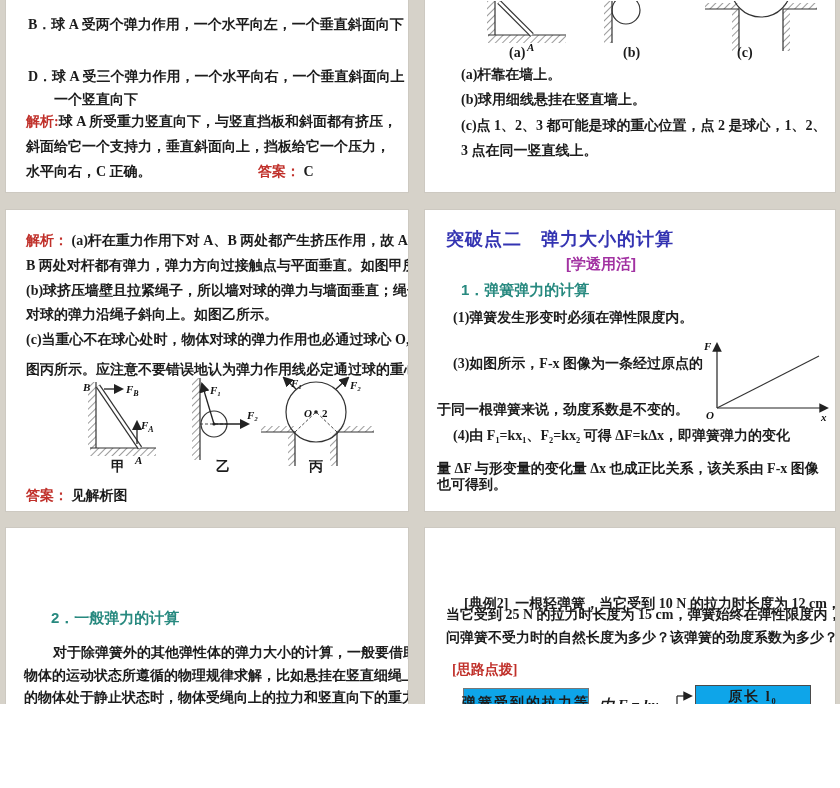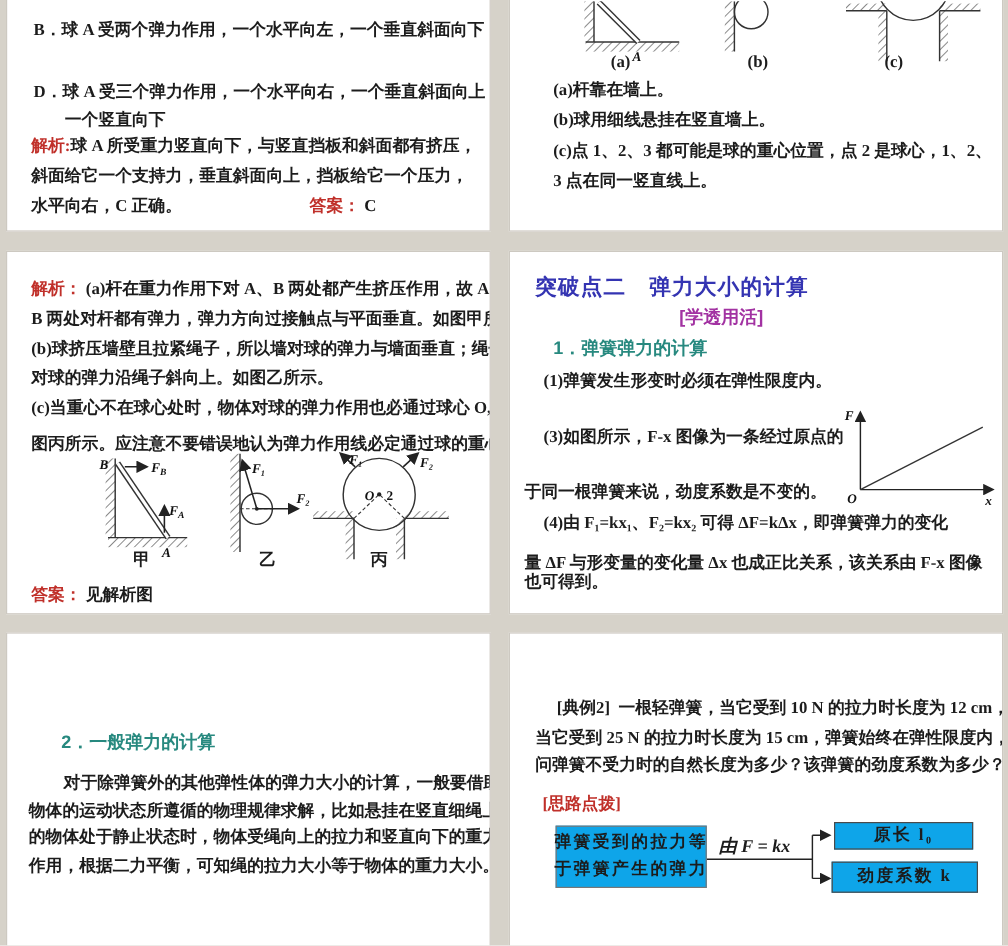--- a/index.html
+++ b/index.html
@@ -1,16 +1,16 @@
 <!DOCTYPE html>
 <html><head>
 <meta charset="utf-8">
 <style>
   html,body{margin:0;padding:0}
-  .page{position:relative;width:840px;height:788px;background:#d6d2c9;overflow:hidden;
+  .page{position:relative;width:840px;height:704px;background:#d6d2c9;overflow:hidden;
         font-family:"Liberation Serif","DejaVu Serif",serif}
   .slide{position:absolute;background:#fff;box-sizing:border-box;border:1px solid #cdc9c1}
   .ln{position:absolute;white-space:nowrap;font-weight:700;font-size:14px;color:#1c1c1c}
   .red{color:#c0302a}
   .hdr{font-family:"Liberation Sans","DejaVu Sans",sans-serif;font-weight:700;position:absolute;white-space:nowrap}
   .blue{color:#3434b2;font-size:18px;letter-spacing:1px}
   .mag{color:#a232a2;font-size:15px}
   .teal{color:#27897f;font-size:15px}
   .cap{position:absolute;font-weight:700;font-size:14px;color:#1c1c1c;white-space:nowrap}
   .box{position:absolute;border:1px solid #4a4a4a;display:flex;flex-direction:column;align-items:center;
@@ -186,21 +186,21 @@
 
   <section class="slide" style="left:5px;top:527px;width:404px;height:303px;overflow:hidden">
     <div class="hdr teal" style="left:45px;top:81px">2．一般弹力的计算</div>
     <div class="ln" style="left:47px;top:116px">对于除弹簧外的其他弹性体的弹力大小的计算，一般要借助</div>
     <div class="ln" style="left:18px;top:139px">物体的运动状态所遵循的物理规律求解，比如悬挂在竖直细绳上</div>
     <div class="ln" style="left:18px;top:161px">的物体处于静止状态时，物体受绳向上的拉力和竖直向下的重力</div>
     <div class="ln" style="left:18px;top:185px">作用，根据二力平衡，可知绳的拉力大小等于物体的重力大小。</div>
   </section>
 
   <section class="slide" style="left:424px;top:527px;width:412px;height:303px;overflow:hidden">
-    <div class="ln" style="left:39px;top:53px">
+    <div class="ln" style="left:39px;top:67px">
       <span>[典例2]</span>&nbsp;&nbsp;<span>一根轻弹簧，当它受到 10 N 的拉力时长度为 12 cm，</span>
     </div>
     <div class="ln" style="left:21px;top:78px">当它受到 25 N 的拉力时长度为 15 cm，弹簧始终在弹性限度内，</div>
     <div class="ln" style="left:21px;top:101px">问弹簧不受力时的自然长度为多少？该弹簧的劲度系数为多少？</div>
     <div class="ln red" style="left:27px;top:133px">[思路点拨]</div>
 
     <div class="box" style="left:38px;top:160px;width:126px;height:52px;border-color:#777">
       <span>弹簧受到的拉力等</span>
       <span>于弹簧产生的弹力</span>
     </div>

